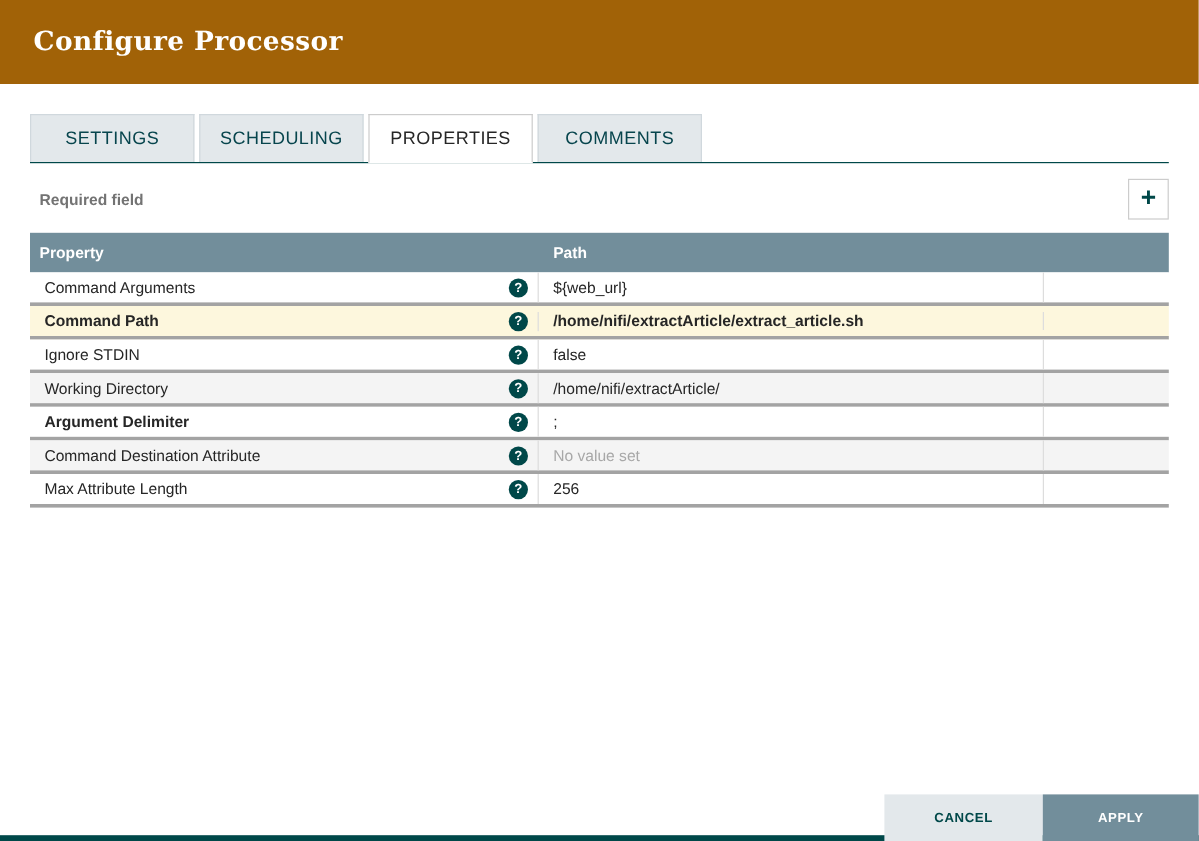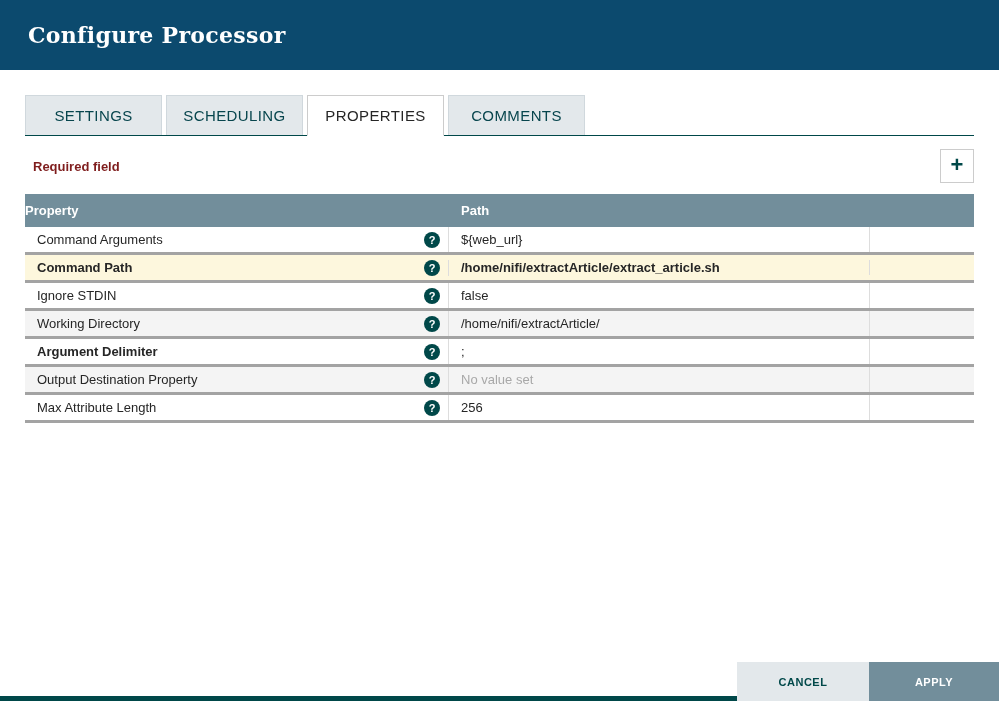--- a/index.html
+++ b/index.html
@@ -7,21 +7,21 @@
   body {
     font-family:"Liberation Sans", sans-serif;
     background:#ffffff;
     position:relative;
     overflow:hidden;
   }
 
   
   .dialog-header {
     height:70px;
-    background:#0c4a6e;
+    background:#a16207;
     display:flex;
     align-items:center;
     padding:0 28px;
   }
   .dialog-title {
     font-family:"DejaVu Serif", serif;
     font-weight:700;
     font-size:22px;
     color:#ffffff;
     letter-spacing:.3px;
@@ -65,21 +65,21 @@
   
   .toolbar {
     display:flex;
     justify-content:space-between;
     align-items:center;
     margin:13px 0 11px;
   }
   .required-field {
     font-size:13px;
     font-weight:bold;
-    color:#7f1d1d;
+    color:#737373;
     padding-left:8px;
   }
   .add-button {
     width:34px;
     height:34px;
     background:#ffffff;
     border:1px solid #cccccc;
     display:flex;
     align-items:center;
     justify-content:center;
@@ -97,21 +97,21 @@
   .prop-table { width:100%; }
   .table-header {
     display:flex;
     height:33px;
     background:#728e9b;
     align-items:center;
     color:#ffffff;
     font-size:13px;
     font-weight:bold;
   }
-  .th-property { width:424px; padding-left:0; }
+  .th-property { width:424px; padding-left:8px; }
   .th-value { width:421px; padding-left:12px; }
   .th-actions { flex:1; }
 
   .row {
     display:flex;
     height:28px;
     align-items:stretch;
     border-bottom:3px solid #a3a3a3;
     font-size:13px;
     color:#262626;
@@ -259,21 +259,21 @@
         <div class="cell-property">
           <span class="prop-name">Argument Delimiter</span>
           <span class="help-icon">?</span>
         </div>
         <div class="cell-value">;</div>
         <div class="cell-actions"></div>
       </div>
 
       <div class="row">
         <div class="cell-property">
-          <span class="prop-name">Output Destination Property</span>
+          <span class="prop-name">Command Destination Attribute</span>
           <span class="help-icon">?</span>
         </div>
         <div class="cell-value placeholder">No value set</div>
         <div class="cell-actions"></div>
       </div>
 
       <div class="row">
         <div class="cell-property">
           <span class="prop-name">Max Attribute Length</span>
           <span class="help-icon">?</span>

